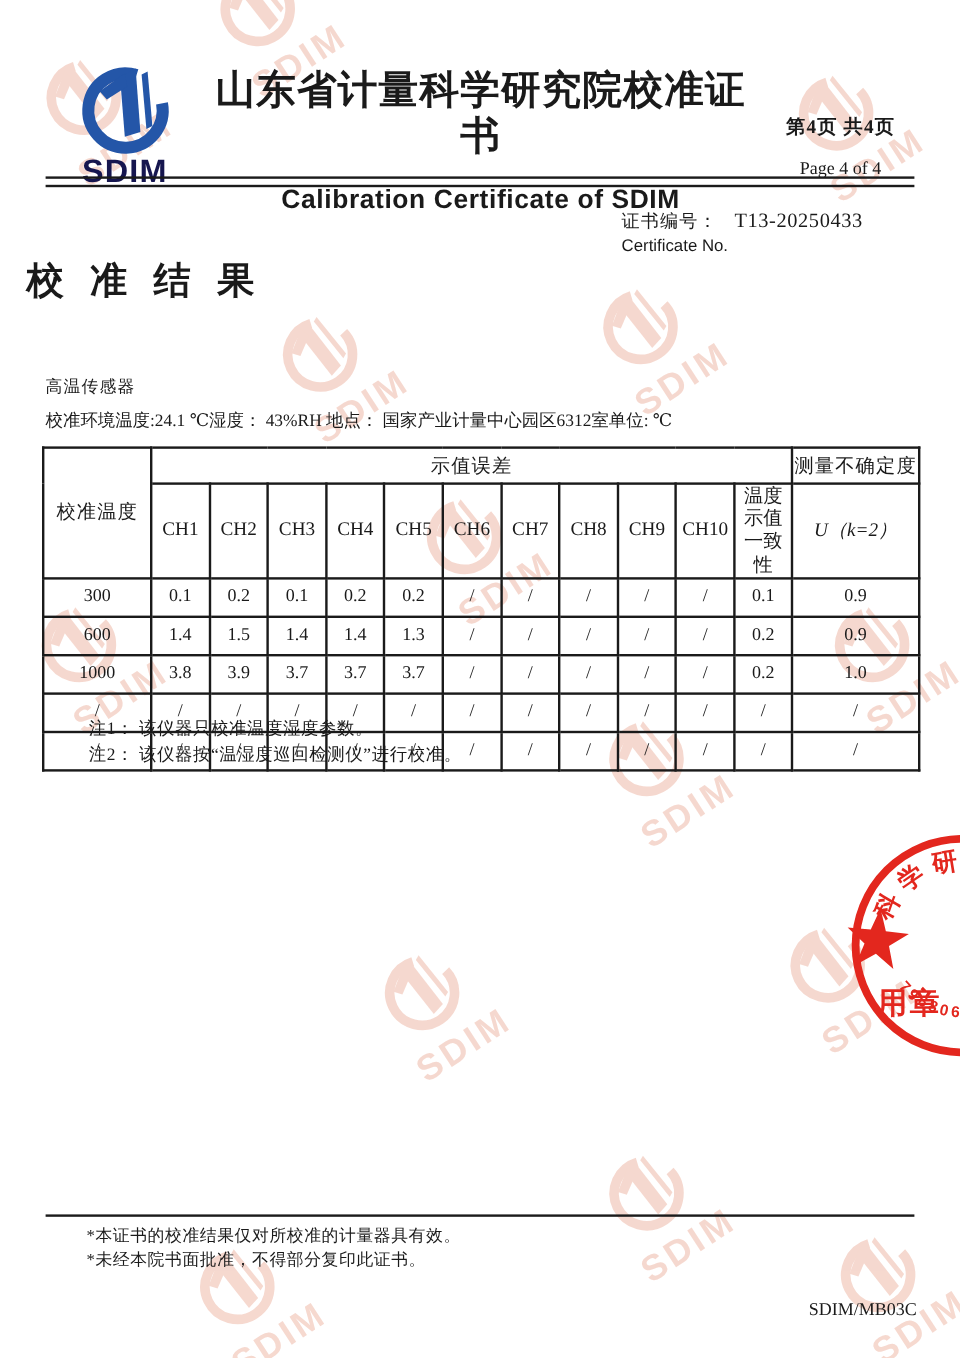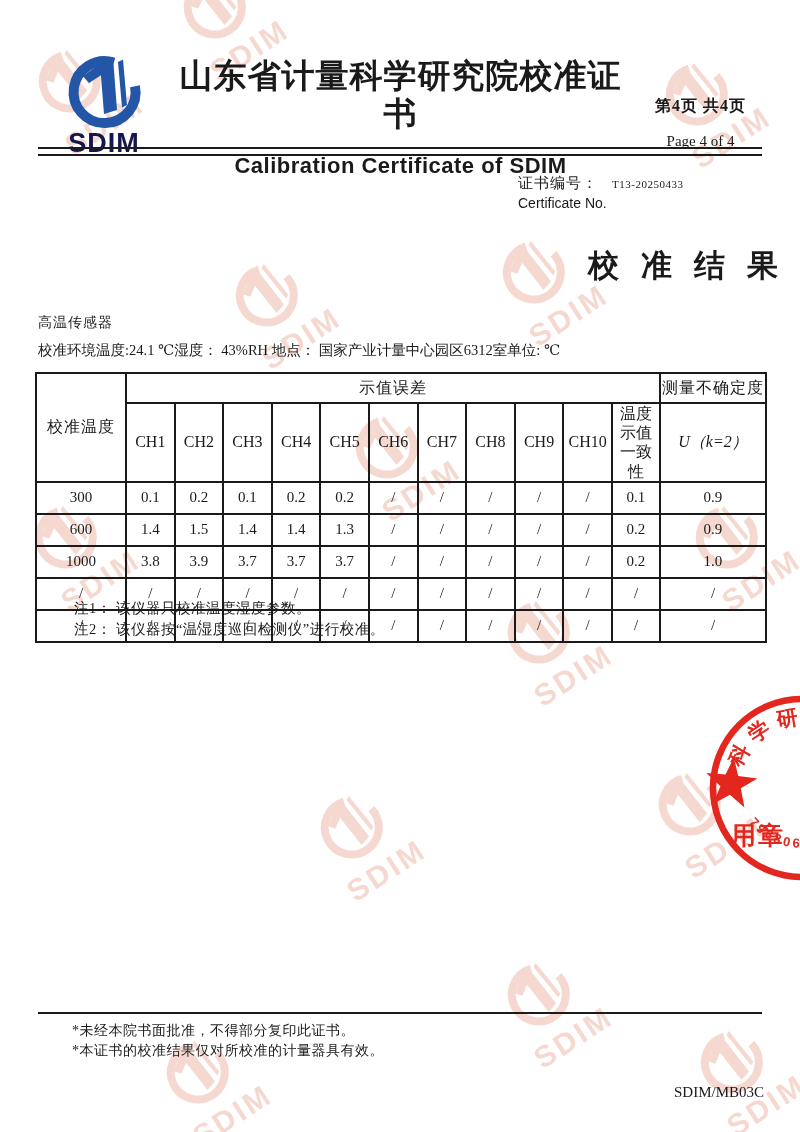--- a/index.html
+++ b/index.html
@@ -16,24 +16,24 @@
   .title-cn{font-size:33px;font-weight:bold;letter-spacing:1px;line-height:1.15;}
   .title-en{font-family:"Liberation Sans","DejaVu Sans",sans-serif;font-size:22px;font-weight:bold;margin-top:19px;letter-spacing:.5px;}
   .pageinfo{position:absolute;left:628px;top:96px;width:145px;text-align:center;z-index:2;}
   .pageinfo .cn{font-size:16px;letter-spacing:1px;font-weight:bold;}
   .pageinfo .en{font-size:15px;margin-top:16px;}
   .double-rule{position:absolute;left:38px;top:147px;width:724px;height:5px;border-top:2px solid #1b1b1b;border-bottom:2px solid #1b1b1b;z-index:2;}
   
   .certno{position:absolute;left:518px;top:174px;z-index:2;}
   .certno .row{display:flex;align-items:baseline;}
   .certno .lbl{font-size:15px;letter-spacing:1px;}
-  .certno .val{font-size:11px;margin-left:14px;letter-spacing:.5px;}
+  .certno .val{font-size:17px;margin-left:14px;letter-spacing:.5px;}
   .certno .en{font-family:Liberation Sans, sans-serif;font-size:14px;margin-top:2px;}
   
-  .section{position:absolute;left:0;top:213px;width:100%;text-align:right;z-index:2;margin-top:32px;}
+  .section{position:absolute;left:0;top:213px;width:100%;text-align:left;z-index:2;}
   .section .cn{font-family:"Liberation Sans","DejaVu Sans",sans-serif;font-size:31px;font-weight:bold;letter-spacing:22px;margin-left:22px;}
   .section .en{font-family:"Liberation Sans","DejaVu Sans",sans-serif;font-size:15px;margin-top:7px;letter-spacing:.3px;}
   
   .device{position:absolute;left:38px;top:314px;font-size:14px;letter-spacing:1px;z-index:2;}
   .envline{position:absolute;left:38px;top:341px;width:724px;display:flex;font-size:14.5px;z-index:2;}
   
   table.results{position:absolute;left:35px;top:372px;width:730px;border-collapse:collapse;table-layout:fixed;z-index:2;background:transparent;}
   table.results th,table.results td{border:2px solid #1a1a1a;text-align:center;vertical-align:middle;font-weight:normal;padding:0;}
   table.results thead tr.r1 th{height:28px;font-size:16px;letter-spacing:1px;}
   table.results thead tr.r2 th{height:44px;font-size:16px;}
@@ -360,18 +360,18 @@
       </text>
       <text x="36" y="166" font-size="25" font-weight="bold" fill="#e3271e" letter-spacing="2" font-family="Liberation Serif, DejaVu Serif, serif">用章</text>
       <text font-size="13" font-weight="bold" fill="#e3271e" letter-spacing="3" font-family="Liberation Sans, DejaVu Sans, sans-serif">
         <textPath href="#arcBottom" startOffset="14%">796806</textPath>
       </text>
     </svg>
   </div>
 
   <div class="footer-rule"></div>
   <div class="footer-notes">
+    <div>*本证书的校准结果仅对所校准的计量器具有效。</div>
     <div>*未经本院书面批准，不得部分复印此证书。</div>
-    <div>*本证书的校准结果仅对所校准的计量器具有效。</div>
   </div>
   <div class="form-code">SDIM/MB03C</div>
 
 </div>
 
 </body></html>

